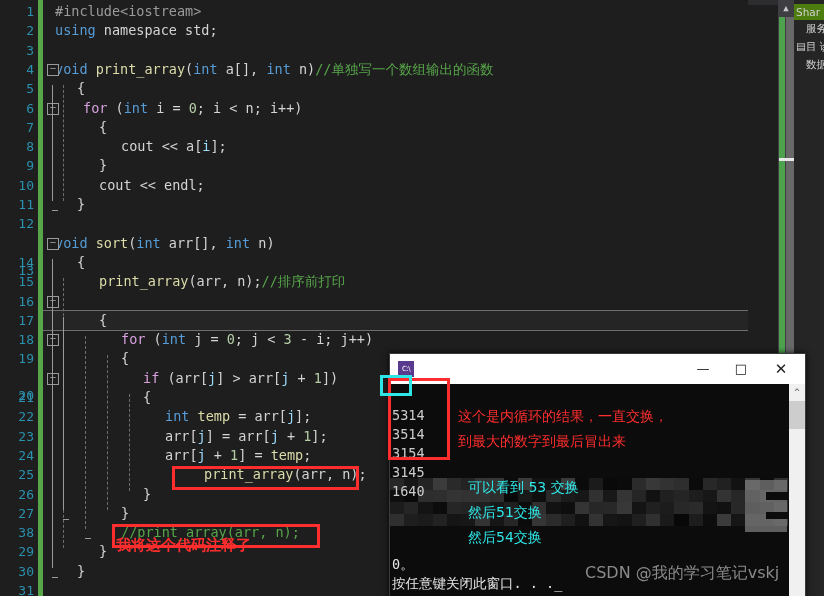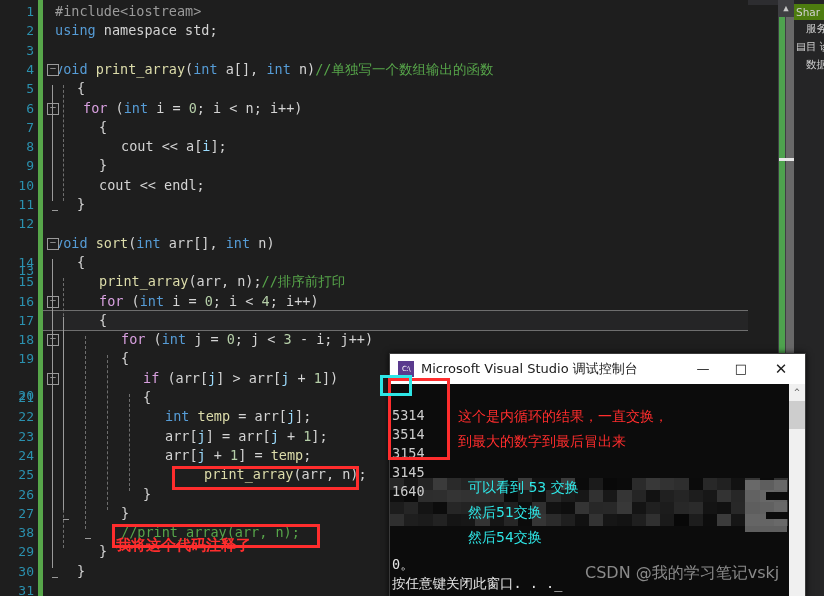--- a/index.html
+++ b/index.html
@@ -179,21 +179,20 @@
         <div class="cline" style="top: 79.2px; left: 34px;"><span class="br">{</span></div>
         <div class="cline" style="top: 98.5px; left: 40px; text-align: center;"><span class="kw2">for</span><span class="br"> (</span><span class="kw">int</span><span class="id"> i = </span><span class="num">0</span><span class="id">; i &lt; n; i++)</span></div>
         <div class="cline" style="top: 117.8px; left: 56px;"><span class="br">{</span></div>
         <div class="cline" style="top: 137.1px; left: 78px;"><span class="id">cout</span><span class="id"> &lt;&lt; a[</span><span class="var">i</span><span class="id">];</span></div>
         <div class="cline" style="top: 156.4px; left: 56px;"><span class="br">}</span></div>
         <div class="cline" style="top: 175.7px; left: 56px;"><span class="id">cout</span><span class="id"> &lt;&lt; endl;</span></div>
         <div class="cline" style="top: 195px; left: 34px;"><span class="br">}</span></div>
         <div class="cline" style="top: 233.6px; left: 12px;"><span class="kw">void</span><span class="id"> </span><span class="fn">sort</span><span class="br">(</span><span class="kw">int</span><span class="id"> arr[], </span><span class="kw">int</span><span class="id"> n</span><span class="br">)</span></div>
         <div class="cline" style="top: 252.9px; left: 34px;"><span class="br">{</span></div>
         <div class="cline" style="top: 272.2px; left: 56px;"><span class="fn">print_array</span><span class="id">(arr, n);</span><span class="cmt">//排序前打印</span></div>
-        <div class="cline" style="top: 291.5px; left: 56px;"><span class="kw2">for</span><span class="br"> (</span><span class="kw">int</span><span class="id"> i = </span><span class="num">0</span><span class="id">; i &lt; </span><span class="num">4</span><span class="id">; i++)</span></div>
         <div class="cline" style="top: 310.8px; left: 56px;"><span class="br">{</span></div>
         <div class="cline" style="top: 330.1px; left: 78px;"><span class="kw2">for</span><span class="br"> (</span><span class="kw">int</span><span class="id"> j = </span><span class="num">0</span><span class="id">; j &lt; </span><span class="num">3</span><span class="id"> - i; j++)</span></div>
         <div class="cline" style="top: 349.4px; left: 78px;"><span class="br">{</span></div>
         <div class="cline" style="top: 368.7px; left: 100px;"><span class="kw2">if</span><span class="id"> (arr[</span><span class="var">j</span><span class="id">] &gt; arr[</span><span class="var">j</span><span class="id"> + </span><span class="num">1</span><span class="id">])</span></div>
         <div class="cline" style="top: 388px; left: 100px;"><span class="br">{</span></div>
         <div class="cline" style="top: 407.3px; left: 122px;"><span class="kw">int</span><span class="id"> </span><span class="fn">temp</span><span class="id"> = arr[</span><span class="var">j</span><span class="id">];</span></div>
         <div class="cline" style="top: 426.6px; left: 122px;"><span class="id">arr[</span><span class="var">j</span><span class="id">] = arr[</span><span class="var">j</span><span class="id"> + </span><span class="num">1</span><span class="id">];</span></div>
         <div class="cline" style="top: 445.9px; left: 122px;"><span class="id">arr[</span><span class="var">j</span><span class="id"> + </span><span class="num">1</span><span class="id">] = </span><span class="fn">temp</span><span class="id">;</span></div>
         <div class="cline" style="top: 465.2px; left: 122px; margin-left: 39px;"><span class="fn">print_array</span><span class="id">(arr, n);</span></div>
         <div class="cline" style="top: 484.5px; left: 100px;"><span class="br">}</span></div>
@@ -237,21 +236,20 @@
         <div class="rtab sel"><span>Shar</span></div>
         <div class="rtab"><span class="ic"></span><span>服务</span></div>
         <div class="rtab"><span class="ic">▤</span><span>目 诊</span></div>
         <div class="rtab"><span class="ic"></span><span>数据</span></div>
       </div>
   </div>
 
   <div class="console">
     <div class="ctitle">
       <div class="capp">C:\</div>
-      <div class="ctitletext">Microsoft Visual Studio 调试控制台</div>
       <div class="cbtn cmin">—</div>
       <div class="cbtn cmax">□</div>
       <div class="cbtn cclose">✕</div>
     </div>
 
     <div class="cbody" id="cbody">
 
       <div class="mosaic" id="mosaic" style="left:0;top:94px;width:398px;height:48px;">
           <div class="mpx" style="left: 0px; top: 0px; width: 15px; height: 12px; background: rgb(39, 39, 39);"></div>
           <div class="mpx" style="left: 14.2143px; top: 0px; width: 15px; height: 12px; background: rgb(23, 23, 23);"></div>

